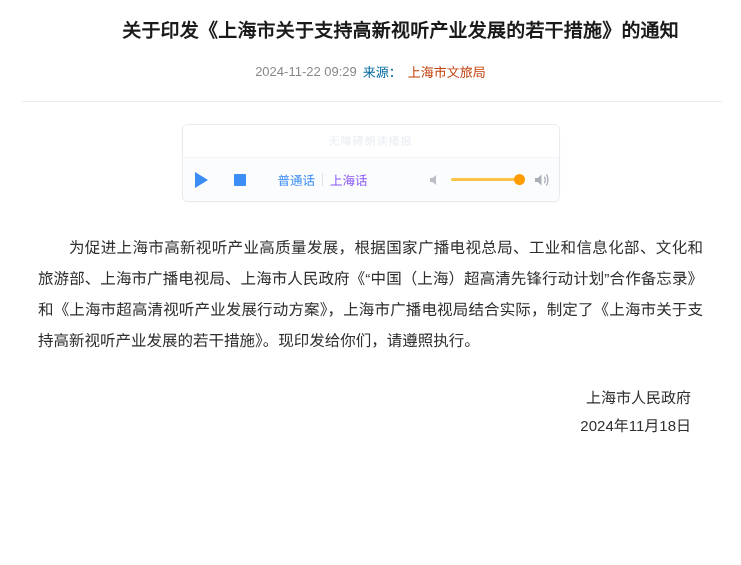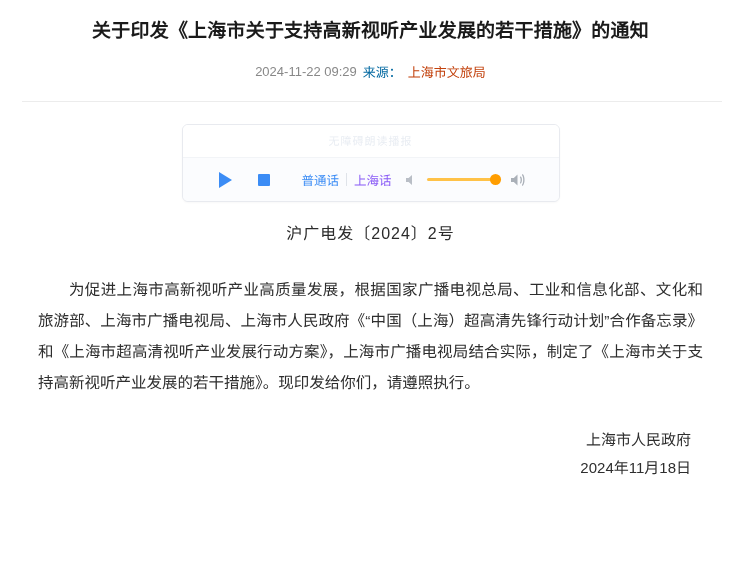--- a/index.html
+++ b/index.html
@@ -17,21 +17,21 @@
   .page {
     position: relative;
     width: 741px;
     height: 565px;
     box-sizing: border-box;
     padding: 0 22px;
   }
   .doc-title {
     margin: 0;
     padding: 16px 40px 0 40px;
-    text-align: center;
+    text-align: right;
     font-size: 19px;
     font-weight: bold;
     line-height: 30px;
     color: #1a1a1a;
     letter-spacing: 0.2px;
   }
   .meta-row {
     margin-top: 16px;
     text-align: right;
     font-size: 13px;
@@ -74,21 +74,21 @@
     text-align: center;
     font-size: 11px;
     color: #e9edf3;
     letter-spacing: 1px;
     background: #ffffff;
   }
   .player-bar {
     height: 44px;
     display: flex;
     align-items: center;
-    padding: 0 32px;
+    padding: 0 8px;
     box-sizing: border-box;
     background: #fbfcfe;
     border-top: 1px solid #f2f4f7;
   }
   .ctrl-play {
     width: 22px;
     height: 22px;
     display: flex;
     align-items: center;
     justify-content: center;
@@ -247,21 +247,20 @@
             <path class="spk-lg" d="M2 6h2.8L8.5 2.6v10.8L4.8 10H2z"></path>
             <path class="spk-lg" d="M10.8 5.2c1.1 0.9 1.1 4.7 0 5.6l0.9 0.9c1.7-1.6 1.7-5.8 0-7.4z"></path>
             <path class="spk-lg" d="M12.8 3c1.9 1.6 1.9 8.4 0 10l0.9 0.9c2.5-2.3 2.5-9.5 0-11.8z"></path>
           </svg>
         </div>
 
       </div>
     </div>
   </div>
 
-  <div class="doc-number">沪广电发〔2024〕2号</div>
 
   <div class="body-text">
     <p class="para indent">为促进上海市高新视听产业高质量发展，根据国家广播电视总局、工业和信息化部、文化和旅游部、上海市广播电视局、上海市人民政府《“中国（上海）超高清先锋行动计划”合作备忘录》和《上海市超高清视听产业发展行动方案》，上海市广播电视局结合实际，制定了《上海市关于支持高新视听产业发展的若干措施》。现印发给你们，请遵照执行。</p>
   </div>
 
   <div class="signature">
     <div>上海市人民政府</div>
     <div>2024年11月18日</div>
   </div>
 

